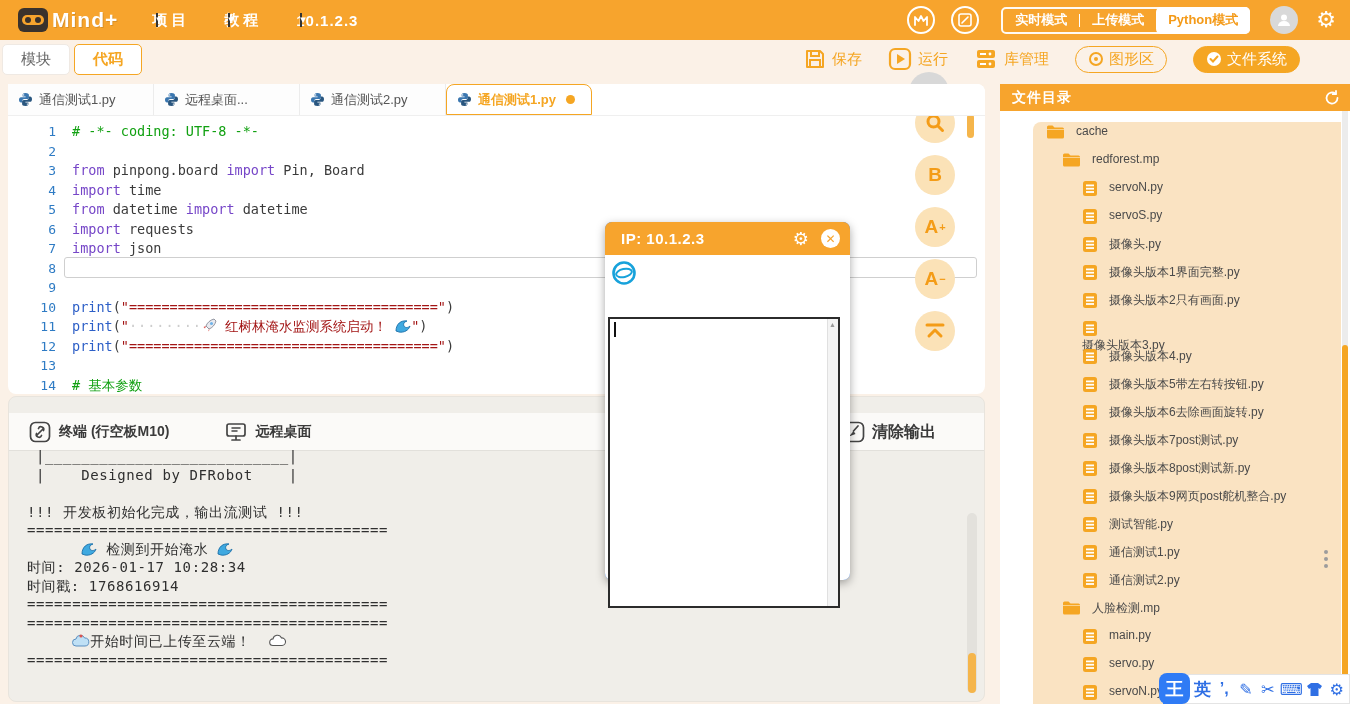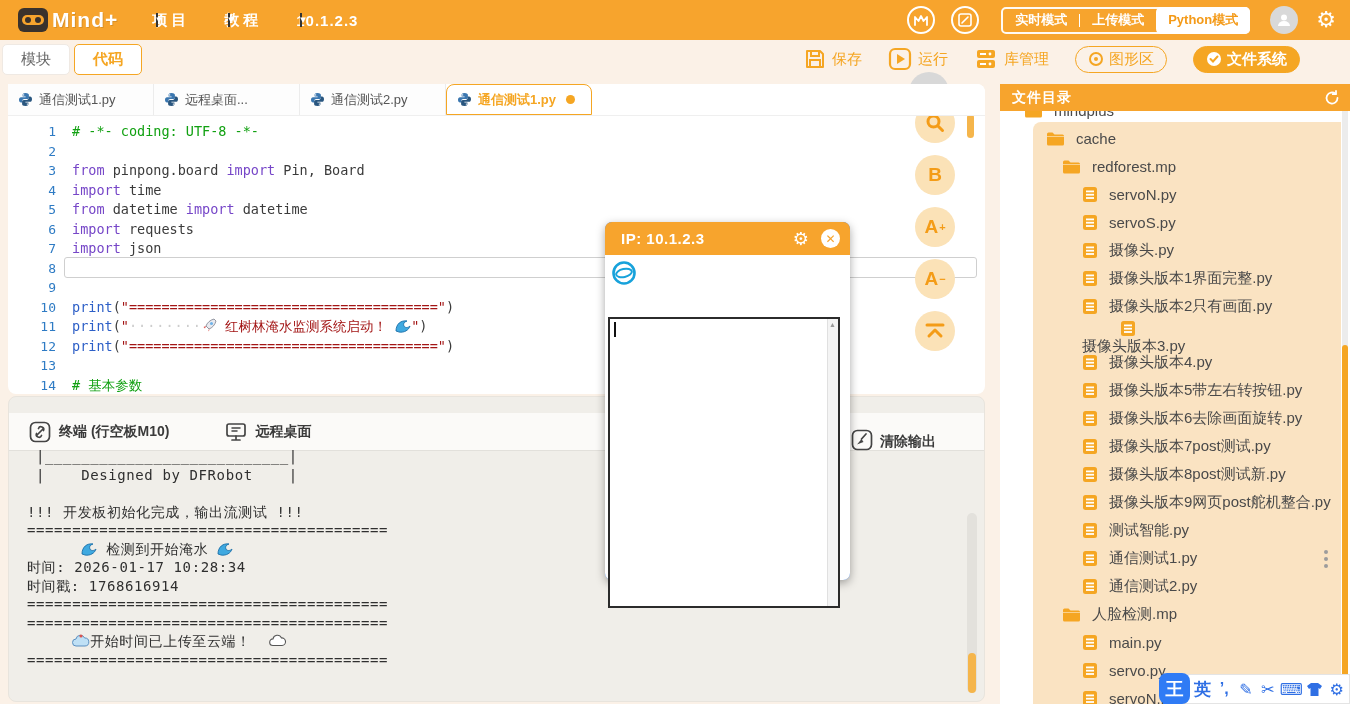--- a/index.html
+++ b/index.html
@@ -26,21 +26,21 @@
 
   
   .toolbar{position:absolute;left:0;top:40px;width:1350px;height:38px;display:flex;align-items:center;z-index:39}
   .view-tab{height:31px;background:#fff;border:1px solid #E9E2DB;border-radius:5px;display:flex;align-items:center;justify-content:center;font-size:15px;padding:0 18px;color:#666;cursor:pointer}
   .view-tab.first{margin-left:2px;border-color:#EFE9E3}
   .view-tab.active{border:1px solid #F5A623;color:#F5A623;margin-left:4px;font-weight:bold}
   .tool-right{margin-left:auto;display:flex;align-items:center;margin-right:50px;color:#F5A623;font-size:15px}
   .tool-item{display:flex;align-items:center;margin-left:26px;cursor:pointer;white-space:nowrap}
   .tool-item svg{margin-right:6px}
   .pill{border:1px solid #F5A623;border-radius:15px;padding:3px 12px;display:flex;align-items:center}
-  .pill.solid{background:#F5A623;color:#fff;font-weight:bold}
+  .pill.solid{background:#F5A623;color:#fff;font-weight:normal}
   .pill svg{margin-right:5px}
 
   
   .editor-panel{position:absolute;left:8px;top:84px;width:977px;height:310px;background:#fff;border-radius:8px;z-index:2}
   .tabstrip{position:absolute;left:0;top:0;right:0;height:32px;display:flex;border-bottom:1px solid #EFEFEF;background:#fff;border-radius:8px 8px 0 0;z-index:6}
   .etab{width:146px;display:flex;align-items:center;padding:0 10px;font-size:13px;color:#555;border-right:1px solid #ECECEC;cursor:pointer;background:#FDFDFD;white-space:nowrap;overflow:hidden}
   .etab .lbl{overflow:hidden;text-overflow:ellipsis;white-space:nowrap}
   .etab.active{background:#fff;border:1px solid #F5A623;border-radius:8px 8px 0 0;color:#F5A623;font-weight:bold}
   .etab svg{flex:0 0 auto;margin-right:6px}
   .dirty-dot{width:9px;height:9px;border-radius:50%;background:#F5A623;margin-left:10px;flex:0 0 auto}
@@ -57,35 +57,35 @@
   .gray-circle{position:absolute;left:901px;top:-12px;width:40px;height:40px;border-radius:50%;background:#D8D8D8;z-index:4}
   .ed-thumb{position:absolute;left:959px;top:30px;width:7px;height:24px;background:#F5B54B;border-radius:4px}
 
   
   .terminal-panel{position:absolute;left:8px;top:396px;width:977px;height:306px;background:#F0EEE9;border-radius:8px;overflow:hidden;z-index:2;border:1px solid #E8E4DD}
   .term-header{position:absolute;left:0;top:16px;right:0;height:38px;background:#FBFAF8;border-bottom:1px solid #E2E0DB;display:flex;align-items:center;color:#3A3A3A}
   .term-title{display:flex;align-items:center;font-size:14px;font-weight:bold;margin-left:20px;cursor:pointer}
   .term-title svg{margin-right:8px}
   .term-remote{display:flex;align-items:center;font-size:14px;font-weight:bold;margin-left:56px;cursor:pointer}
   .term-remote svg{margin-right:8px}
-  .term-clear{position:absolute;right:48px;top:0;height:38px;display:flex;align-items:flex-end;font-size:14px;font-weight:bold;border-left:7px solid #c2410c;padding-left:14px;cursor:pointer}
+  .term-clear{position:absolute;right:48px;top:0;height:38px;display:flex;align-items:center;font-size:16px;font-weight:bold;border-left:7px solid #c2410c;padding-left:14px;cursor:pointer}
   .term-clear svg{margin-right:7px}
   .term-body{position:absolute;left:0;top:38px;right:0;bottom:0;padding:12px 0 0 18px}
   .tline{font:14px "DejaVu Sans Mono",monospace;letter-spacing:.6px;line-height:18.5px;color:#2F2F2F;white-space:pre}
   .term-track{position:absolute;left:958px;top:116px;width:10px;height:180px;background:#E3E1DC;border-radius:5px}
   .term-thumb{position:absolute;left:959px;top:256px;width:8px;height:40px;background:#F5B54B;border-radius:4px}
 
   
   .file-panel{position:absolute;left:1000px;top:84px;width:350px;height:620px;background:#fff;overflow:hidden;z-index:3}
   .fp-header{position:absolute;left:0;top:0;right:0;height:27px;background:#F7A42D;color:#fff;display:flex;align-items:center;z-index:3}
   .fp-title{font-size:14px;font-weight:bold;margin-left:12px;letter-spacing:1px}
   .fp-refresh{margin-left:auto;margin-right:10px;cursor:pointer;display:flex}
   .fp-body{position:absolute;left:0;top:0;right:0;bottom:0;z-index:1}
   .peach{position:absolute;left:33px;top:38px;width:308px;bottom:0;background:#FAE3C2;border-radius:8px 0 0 0}
-  .trow{position:absolute;height:28px;display:flex;align-items:center;font-size:15px;color:#4A4A4A;cursor:pointer;white-space:nowrap;z-index:2}
+  .trow{position:absolute;height:28px;display:flex;align-items:flex-start;font-size:12px;color:#4A4A4A;cursor:pointer;white-space:nowrap;z-index:2}
   .trow svg{margin-right:11px;flex:0 0 auto}
   .tree-track{position:absolute;left:342px;top:27px;width:6px;bottom:0;background:#ECECEC}
   .tree-thumb{position:absolute;left:342px;top:261px;width:6px;height:359px;background:#F5A623;border-radius:3px;z-index:2}
   .menu-dots{position:absolute;left:323px;top:463px;width:6px;z-index:2;cursor:pointer}
   .menu-dots i{display:block;width:4px;height:4px;border-radius:50%;background:#9C9C9C;margin:3px auto}
 
   
   .ip-window{position:absolute;left:605px;top:222px;width:245px;height:358px;z-index:30;box-shadow:0 3px 10px rgba(0,0,0,.35);border-radius:7px;background:#3b82f6}
   .ipw-header{position:absolute;left:0;top:0;right:0;height:33px;background:#F7A42D;border-radius:7px 7px 0 0;display:flex;align-items:center;color:#fff}
   .ipw-title{font-size:15px;font-weight:bold;margin-left:16px;letter-spacing:.5px}

